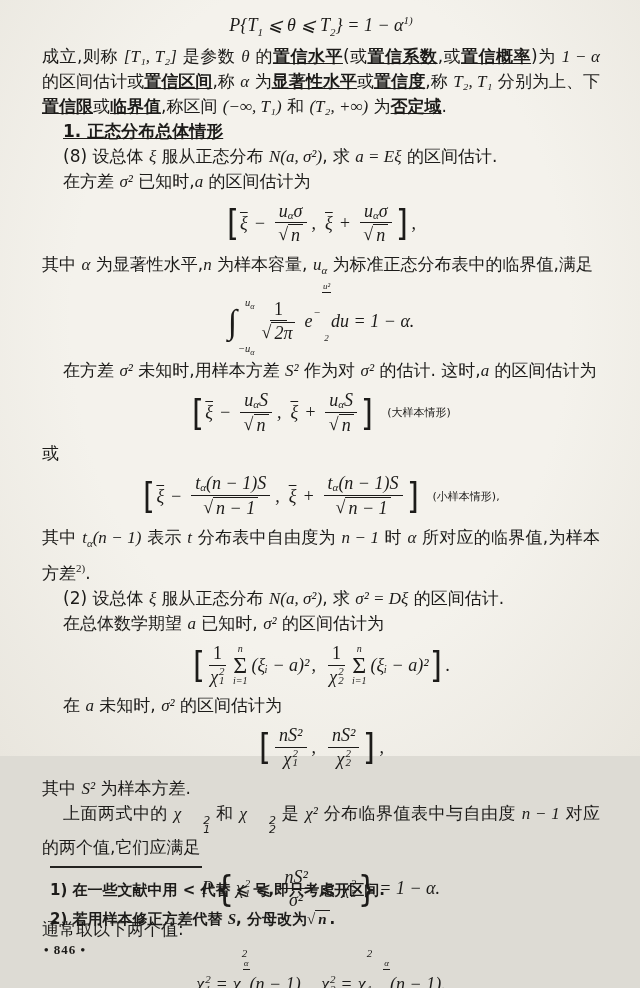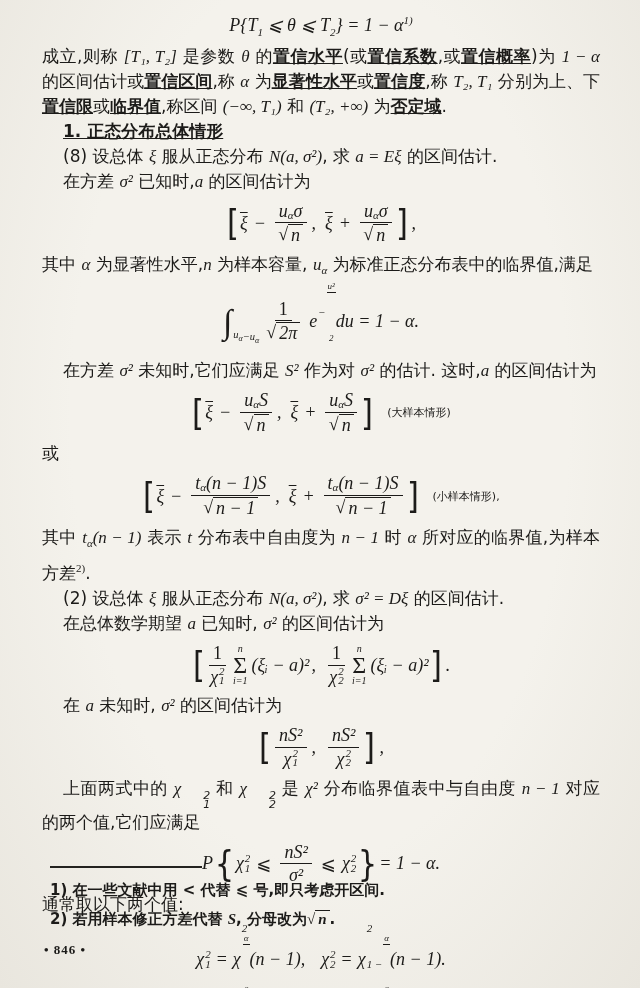--- a/index.html
+++ b/index.html
@@ -1,17 +1,17 @@
 <!DOCTYPE html>
 <html><head>
 <meta charset="utf-8">
 <style>
   html,body{margin:0;padding:0;}
   body{width:640px;height:988px;overflow:hidden;background:#dddbd4;}
-  .page{position:relative;width:640px;height:988px;color:#1c1b19;
+  .page{position:relative;width:640px;height:756px;color:#1c1b19;
         background:radial-gradient(ellipse at 50% 42%, #f4f2ec 55%, #e9e6de 100%);
         font-family:"DejaVu Sans", sans-serif;}
   .content{padding:12px 40px 0 42px;}
   p.body{margin:0;font-size:17px;line-height:25px;text-align:justify;}
   .ind{text-indent:21px;}
   .bold{font-weight:bold;text-decoration:underline;}
   .mi{font-family:"Liberation Serif", serif;font-style:italic;}
   .mr{font-family:"Liberation Serif", serif;font-style:normal;}
   .sb{font-size:11px;font-style:italic;font-family:"Liberation Serif", serif;}
   .fnmark{font-size:11px;font-family:"Liberation Serif", serif;}
@@ -26,21 +26,21 @@
   .rin{border-top:1.3px solid #1c1b19;padding:0 3px;}
   .ov{text-decoration:overline;}
   .op{margin:0 6px;}
   .cm{margin:0 9px 0 2px;}
   .big{font-style:normal;font-size:36px;font-weight:400;line-height:0.9;
        font-family:"DejaVu Sans", sans-serif;transform:scaleX(0.85);}
   .tail{margin-left:3px;}
   .tail2{}
   .cap{font-style:normal;font-family:"DejaVu Sans", sans-serif;font-size:11px;margin-left:13px;}
   .int{font-style:normal;font-size:34px;line-height:0.8;}
-  .ilim{display:inline-flex;justify-content:space-between;height:44px;
+  .ilim{display:inline-flex;flex-direction:column;justify-content:space-between;height:44px;
         font-size:10.5px;margin:0 4px 0 1px;}
   .ilim .iup{align-self:flex-end;margin-top:-2px;}
   .ilim .ilo{align-self:flex-start;margin-bottom:-2px;margin-top:32px;}
   .sb2{font-size:8px;font-style:italic;}
   .esup{display:inline-flex;align-items:center;transform:translateY(-9px);font-size:11px;margin-left:1px;}
   .tfrac{display:inline-flex;flex-direction:column;align-items:center;font-size:9px;line-height:1.15;margin-left:1px;gap:40px;}
   .tfrac .tn{border-bottom:1px solid #1c1b19;padding:0 1px;}
   .sum{display:inline-flex;flex-direction:column;align-items:center;line-height:1;margin:0 4px;}
   .sum .slim{font-size:10px;line-height:10px;}
   .sum .ssym{font-style:normal;font-size:24px;line-height:22px;}
@@ -124,21 +124,21 @@
     <span class="esup">
           <span class="mi">−</span>
           <span class="tfrac">
             <span class="tn mi">u²</span>
             <span class="mi">2</span>
           </span>
         </span>
     <span class="mi tail2">du = 1 − α.</span>
   </div>
 
-  <p class="body ind"><span>在方差 </span><span class="mi">σ²</span><span> 未知时,它们应满足 </span><span class="mi">S²</span><span> 作为对 </span><span class="mi">σ²</span><span> 的估计. 这时,</span><span class="mi">a</span><span> 的区间估计为</span></p>
+  <p class="body ind"><span>在方差 </span><span class="mi">σ²</span><span> 未知时,用样本方差 </span><span class="mi">S²</span><span> 作为对 </span><span class="mi">σ²</span><span> 的估计. 这时,</span><span class="mi">a</span><span> 的区间估计为</span></p>
 
   <div class="disp">
     <span class="big">[</span>
     <span class="mi ov">ξ</span>
     <span class="mi op">−</span>
     <span class="frac">
           <span class="num">
             <span class="mi">u</span>
             <sub class="sb">α</sub>
             <span class="mi">S</span>
@@ -276,20 +276,21 @@
             <span class="ss">
               <span>2</span>
               <span>2</span>
             </span>
           </span>
         </span>
     <span class="big">]</span>
     <span class="mi tail">,</span>
   </div>
 
+  <p class="body"><span>其中 </span><span class="mi">S²</span><span> 为样本方差.</span></p>
 
   <p class="body ind"><span>上面两式中的 </span><span class="mi">χ</span><span class="ss">
           <span>2</span>
           <span>1</span>
         </span><span> 和 </span><span class="mi">χ</span><span class="ss">
           <span>2</span>
           <span>2</span>
         </span><span> 是 </span><span class="mi">χ²</span><span> 分布临界值表中与自由度 </span><span class="mi">n − 1</span><span> 对应的两个值,它们应满足</span></p>
 
   <div class="disp">

